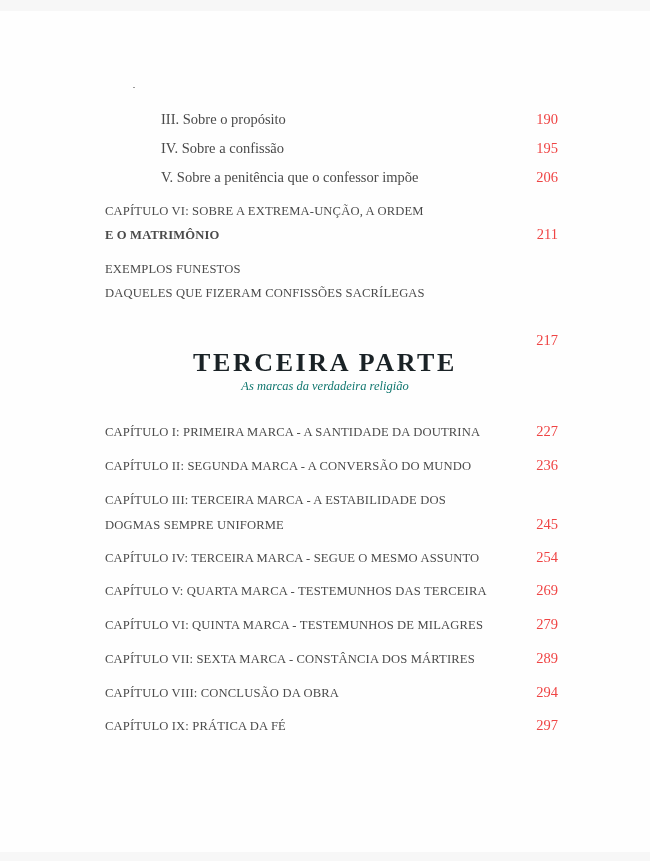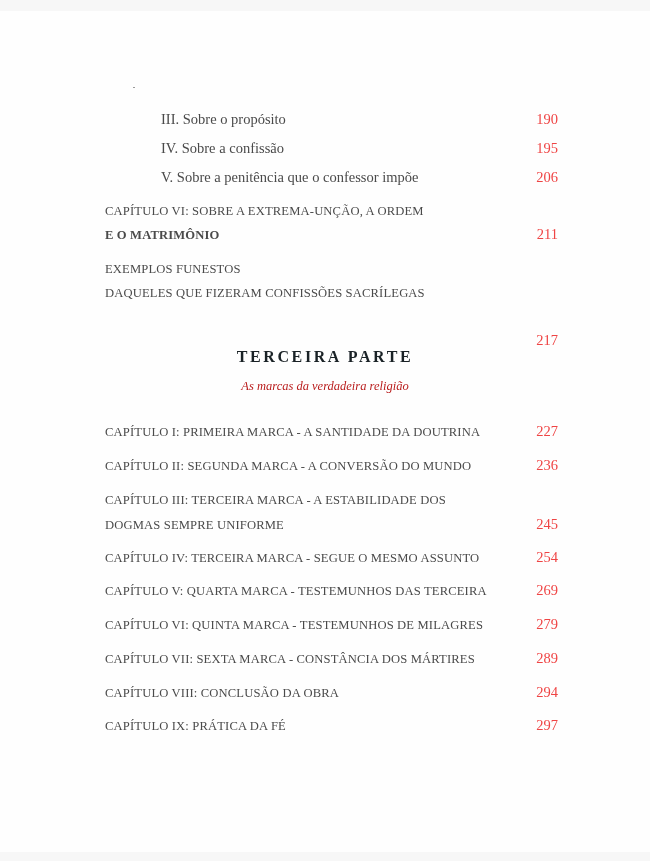--- a/index.html
+++ b/index.html
@@ -56,34 +56,34 @@
       font-size: 12.6px;
       left: 105px;
       letter-spacing: 0.15px;
     }
     .part-title {
       position: absolute;
       left: 0;
       width: 650px;
       top: 337px;
       text-align: center;
-      font-size: 16px;
+      font-size: 26px;
       font-weight: bold;
       letter-spacing: 2.6px;
       color: #1a2226;
     }
     .part-subtitle {
       position: absolute;
       left: 0;
       width: 650px;
       top: 368px;
       text-align: center;
       font-size: 12.5px;
       font-style: italic;
-      color: #b91c1c;
+      color: #0f766e;
     }
   </style>
 </head>
 <body>
 
 <div class="page">
   <div class="speck"></div>
 
   <div class="toc-row" style="top:100px;">
     <span class="entry-text sub">III. Sobre o propósito</span>

